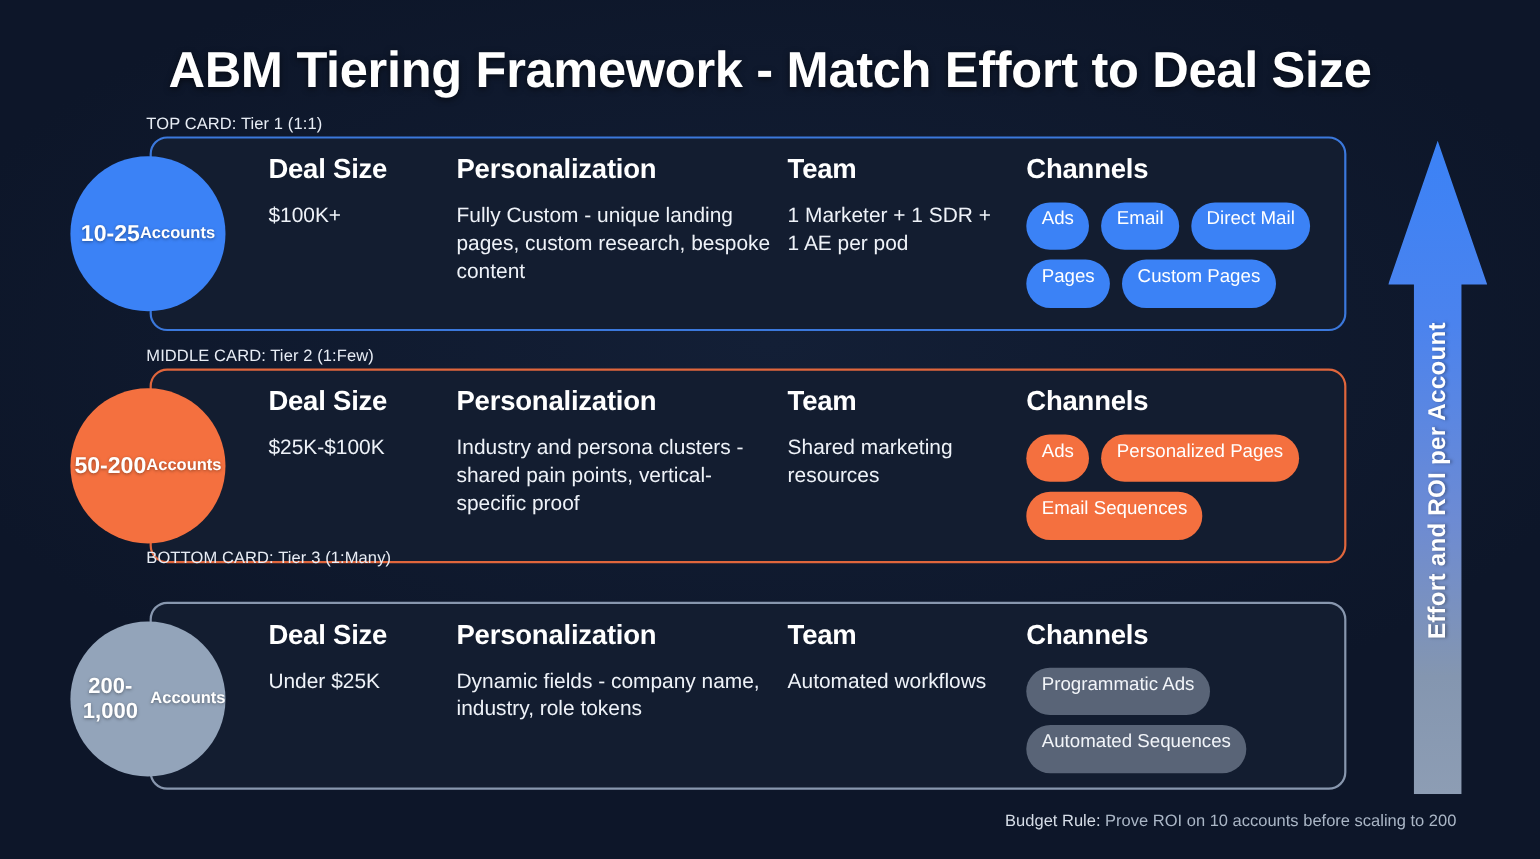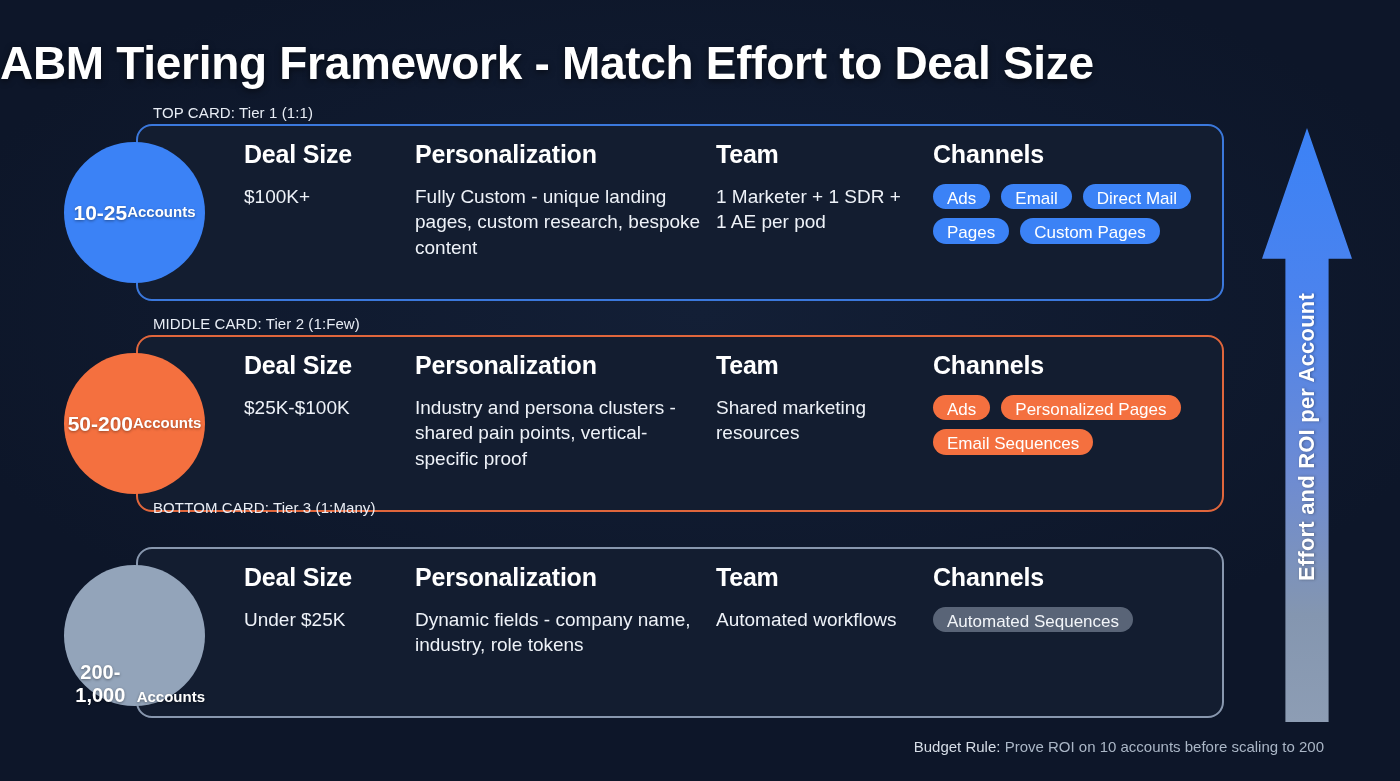--- a/index.html
+++ b/index.html
@@ -29,37 +29,36 @@
     position: absolute;
     inset: 0;
   }
 
   
   .title {
     position: absolute;
     top: 36px;
     left: 0;
     width: 1400px;
-    text-align: left;
+    text-align: center;
     font-size: 46px;
     font-weight: bold;
     letter-spacing: -0.3px;
     color: #ffffff;
     text-shadow: 0 2px 6px rgba(0,0,0,0.55);
   }
 
   
   .card-label {
     position: absolute;
     left: 133px;
     font-size: 15px;
     color: #e8edf5;
     letter-spacing: 0.1px;
     white-space: nowrap;
-    margin-left: 20px;
   }
   .card-label.l1 { top: 104px; }
   .card-label.l2 { top: 315px; }
   .card-label.l3 { top: 499px; }
 
   
   .card {
     position: absolute;
     left: 136px;
     width: 1088px;
@@ -81,21 +80,21 @@
     font-weight: bold;
     font-size: 20px;
     line-height: 1.12;
     text-align: center;
     color: #ffffff;
     text-shadow: 0 1px 3px rgba(0,0,0,0.4);
     z-index: 5;
   }
   .circle.k1 { left: 64px;  top: 142px; width: 141px; height: 141px; background: #3b82f6; }
   .circle.k2 { left: 64px;  top: 353px; width: 141px; height: 141px; background: #f4703f; }
-  .circle.k3 { left: 64px;  top: 565px; width: 141px; height: 141px; background: #93a4ba; align-items: flex-end; }
+  .circle.k3 { left: 64px;  top: 565px; width: 141px; height: 141px; background: #93a4ba; }
   .circle .c-top  { font-size: 21px; }
   .circle .c-bot  { font-size: 15px; }
   .circle.k3 .c-top { font-size: 20px; }
 
   
   .cols {
     position: absolute;
     top: 0;
     left: 0;
     width: 100%;
@@ -123,21 +122,21 @@
   }
 
   
   .chips {
     display: flex;
     flex-wrap: wrap;
     gap: 9px 11px;
   }
   .chip {
     border-radius: 999px;
-    padding: 5px 14px 0;
+    padding: 5px 14px 18px;
     font-size: 17px;
     line-height: 1.2;
     color: #ffffff;
     white-space: nowrap;
   }
   .chip.blue   { background: #3b82f6; }
   .chip.orange { background: #f4703f; }
   .chip.gray   { background: rgba(175,188,206,0.45); color: #f2f5f9; }
 
   
@@ -262,20 +261,21 @@
         <h3>Personalization</h3>
         <p>Dynamic fields - company name, industry, role tokens</p>
       </div>
       <div class="col col-team">
         <h3>Team</h3>
         <p>Automated workflows</p>
       </div>
       <div class="col col-chan">
         <h3>Channels</h3>
         <div class="chips">
+          <span class="chip gray">Programmatic Ads</span>
           <span class="chip gray">Automated Sequences</span>
         </div>
       </div>
     </div>
   </div>
   <div class="circle k3">
     <span class="c-top">200-1,000</span>
     <span class="c-bot">Accounts</span>
   </div>
 

